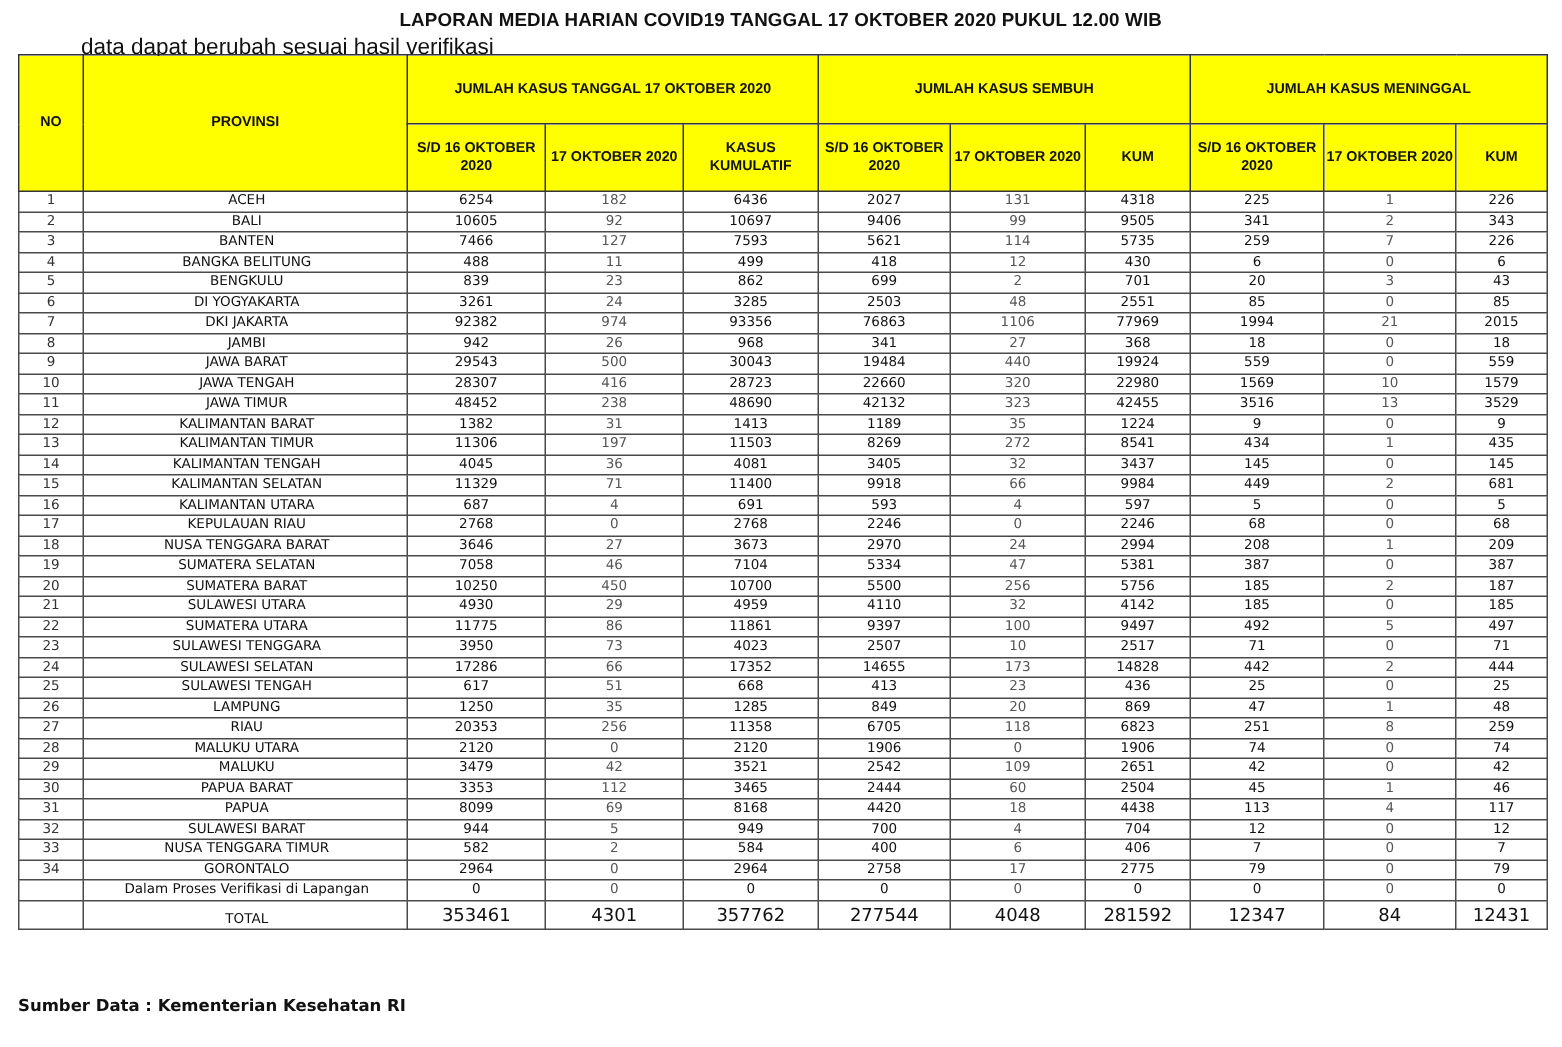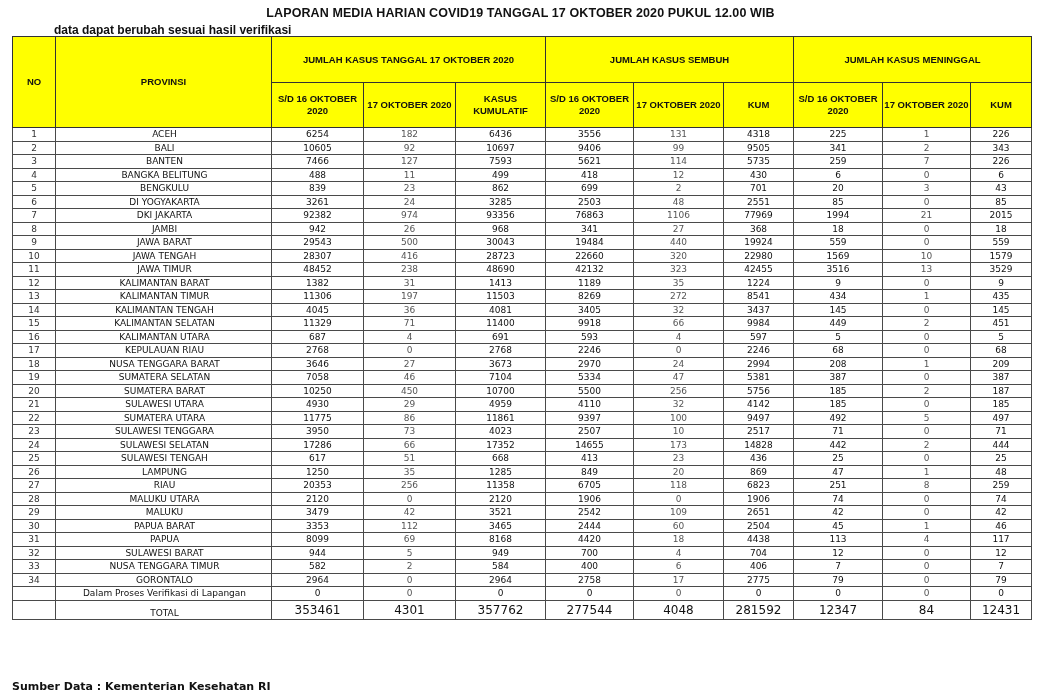--- a/index.html
+++ b/index.html
@@ -1,30 +1,30 @@
 <!DOCTYPE html>
 <html><head>
 <meta charset="utf-8">
 <style>
   html, body { margin:0; padding:0; background:#ffffff; }
   body { width:1041px; height:698px; position:relative; overflow:hidden; font-family:"Liberation Sans", sans-serif; color:#111; }
   .title { position:absolute; left:0; top:6px; width:1041px; text-align:center; font-weight:bold; font-size:12.5px; letter-spacing:0.1px; }
-  .subtitle { position:absolute; left:54px; top:23px; font-weight:bold; font-size:12px; }
+  .subtitle { position:absolute; left:54px; top:23px; font-weight:normal; font-size:15px; }
   table.rep { position:absolute; left:12px; top:36px; border-collapse:collapse; table-layout:fixed; }
   table.rep td, table.rep th { border:1px solid #4a4a4a; padding:0; text-align:center; overflow:hidden; white-space:nowrap; }
   table.rep th { background:#ffff00; font-weight:bold; font-size:9.5px; line-height:12px; white-space:normal; border:1px solid #333; }
   table.rep thead tr.g th { height:45px; }
   table.rep thead tr.s th { height:44px; }
   table.rep tbody td { height:12.5px; font-family:"DejaVu Sans", sans-serif; font-size:9px; line-height:12px; }
   td.prov { text-align:center; padding-left:2px !important; }
   td.no { color:#333; }
   td.lite { color:#555; }
   tr.total td { height:18px !important; font-size:12px !important; font-family:"DejaVu Sans", sans-serif; }
   tr.total td.prov { font-size:9px !important; vertical-align:bottom; }
-  .source { position:absolute; left:12px; top:680px; font-weight:bold; font-size:11px; font-family:"DejaVu Sans", sans-serif; }
+  .source { position:absolute; left:12px; top:664px; font-weight:bold; font-size:11px; font-family:"DejaVu Sans", sans-serif; }
 </style>
 </head>
 <body>
 
 <div class="title">LAPORAN MEDIA HARIAN COVID19 TANGGAL 17 OKTOBER 2020 PUKUL 12.00 WIB</div>
 <div class="subtitle">data dapat berubah sesuai hasil verifikasi</div>
 
 <table class="rep">
   <colgroup>
     <col style="width:43px">
@@ -59,21 +59,21 @@
         <th>KUM</th>
       </tr>
   </thead>
   <tbody id="tbody">
       <tr>
         <td class="no">1</td>
         <td class="prov">ACEH</td>
         <td>6254</td>
         <td class="lite">182</td>
         <td>6436</td>
-        <td>3556</td>
+        <td>2027</td>
         <td class="lite">131</td>
         <td>4318</td>
         <td>225</td>
         <td class="lite">1</td>
         <td>226</td>
       </tr>
       <tr>
         <td class="no">2</td>
         <td class="prov">BALI</td>
         <td>10605</td>
@@ -246,21 +246,21 @@
         <td class="no">15</td>
         <td class="prov">KALIMANTAN SELATAN</td>
         <td>11329</td>
         <td class="lite">71</td>
         <td>11400</td>
         <td>9918</td>
         <td class="lite">66</td>
         <td>9984</td>
         <td>449</td>
         <td class="lite">2</td>
-        <td>451</td>
+        <td>681</td>
       </tr>
       <tr>
         <td class="no">16</td>
         <td class="prov">KALIMANTAN UTARA</td>
         <td>687</td>
         <td class="lite">4</td>
         <td>691</td>
         <td>593</td>
         <td class="lite">4</td>
         <td>597</td>

